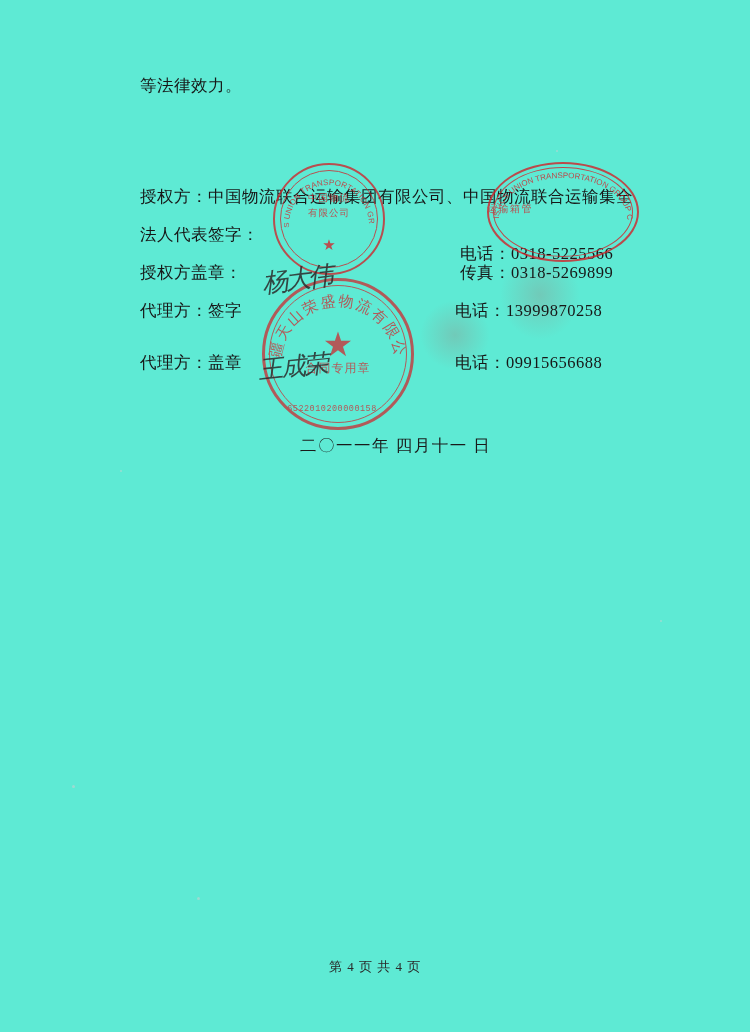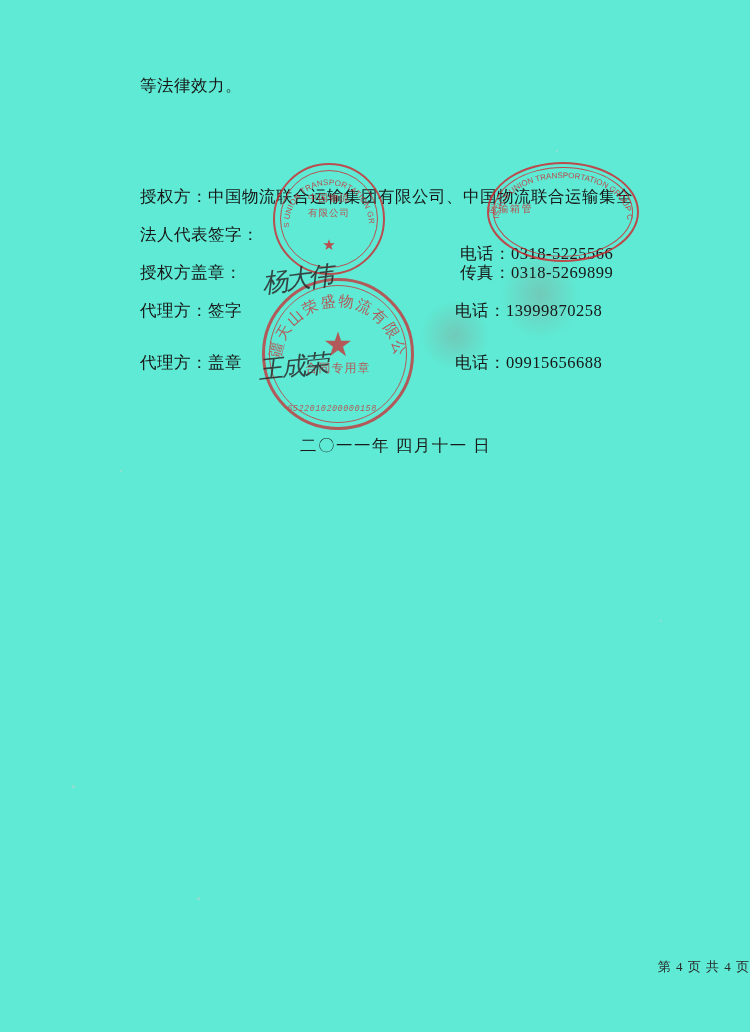--- a/index.html
+++ b/index.html
@@ -76,21 +76,21 @@
     font-size: 16.5px;
     letter-spacing: 1.5px;
     white-space: pre;
   }
 
   .footer {
     position: absolute;
     left: 0;
     right: 0;
     top: 958px;
-    text-align: right;
+    text-align: center;
     font-size: 13px;
     letter-spacing: 1px;
     color: #2a2a2a;
   }
 
   
   .stamp {
     position: absolute;
     color: #d2232a;
     opacity: .82;
@@ -202,21 +202,20 @@
   }
   .stamp-3 .code {
     position: absolute;
     left: 0; right: 12px;
     bottom: 16px;
     text-align: center;
     font-size: 8.5px;
     letter-spacing: .5px;
     font-family: "Liberation Mono", monospace;
     color: #d2232a;
-    font-style: italic;
   }
   .stamp-3 .arc-svg { position: absolute; left: 0; top: 0; }
 
   
   .signature {
     position: absolute;
     color: #2b2b2b;
     font-family: "DejaVu Serif", serif;
     font-style: italic;
     pointer-events: none;

